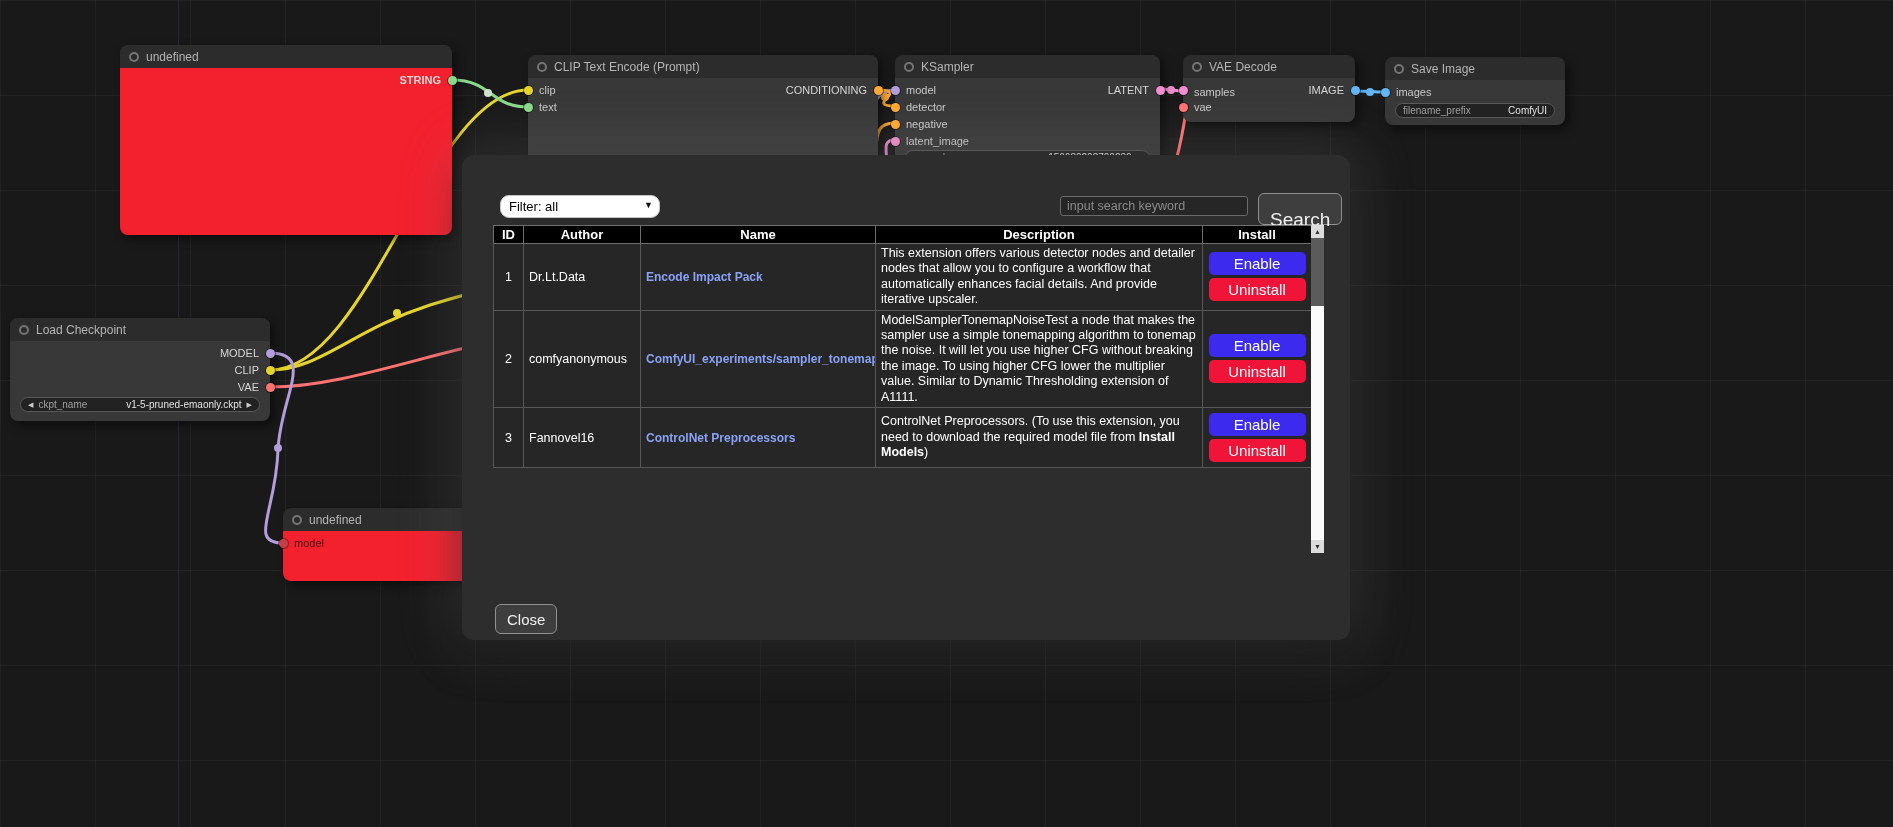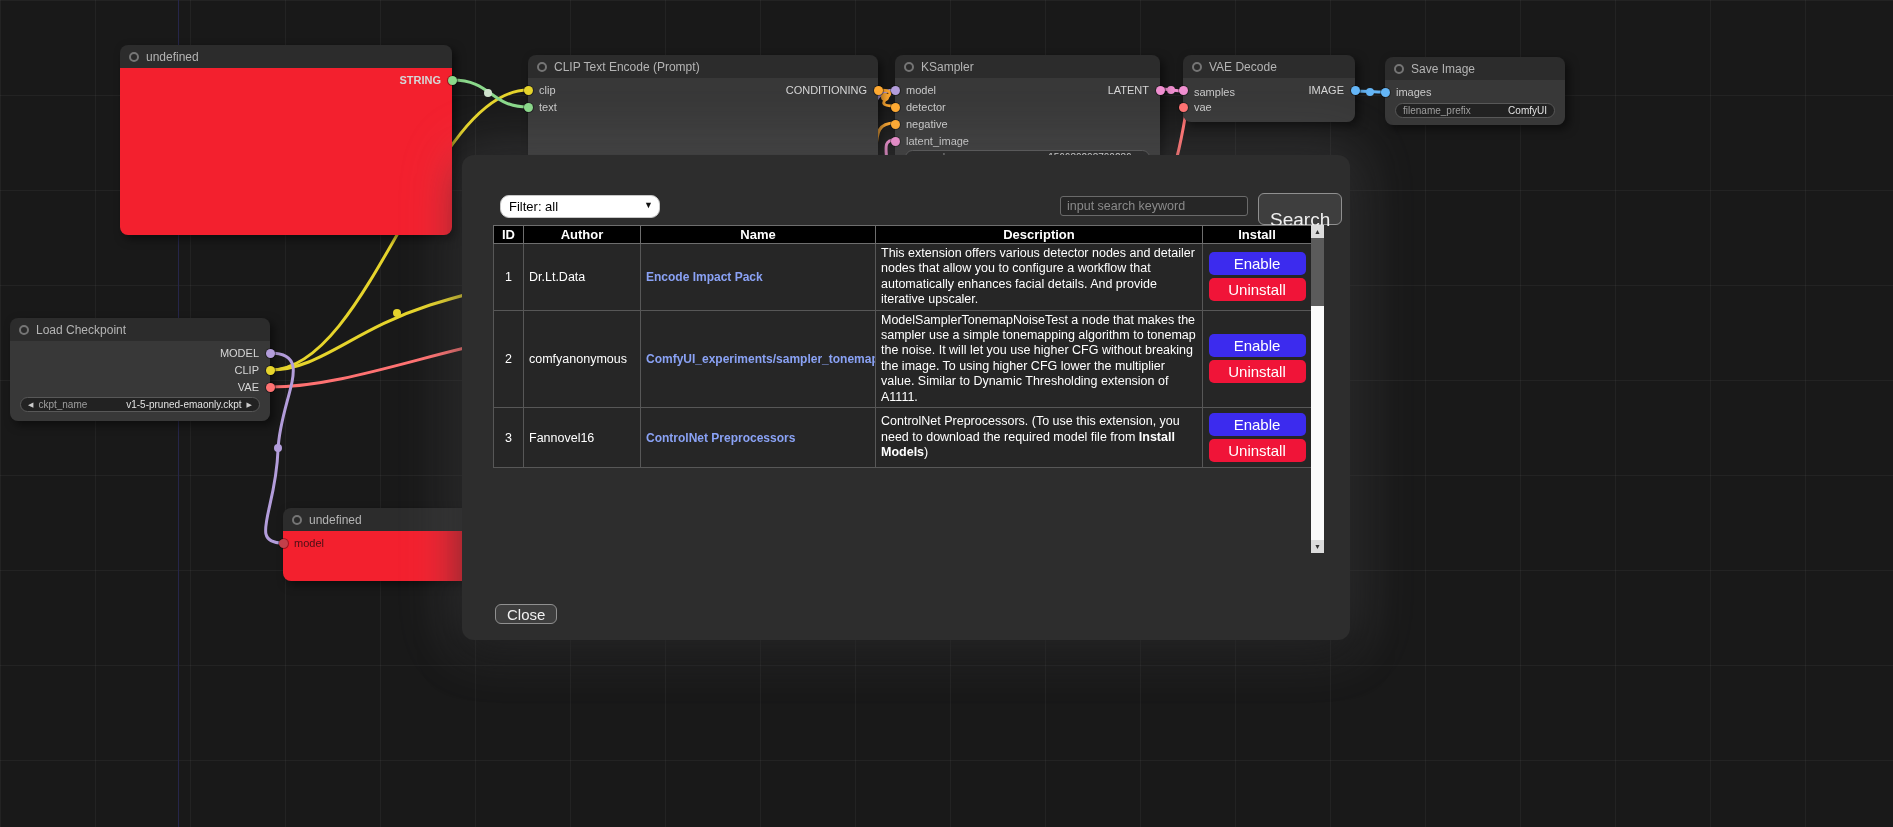--- a/index.html
+++ b/index.html
@@ -64,21 +64,21 @@
   td.c-name{white-space:nowrap;overflow:hidden;}
   td.c-name a{color:var(--c-link);font-weight:bold;text-decoration:none;font-size:12px;}
   td.c-desc{font-size:12.3px;line-height:15.4px;padding:1px 5px;}
   td.c-install{text-align:center;padding:3px 0;}
   .btn-en,.btn-un{display:block;width:97px;height:23px;margin:3px auto;border:none;border-radius:5px;color:#fff;font-size:15px;line-height:22px;padding:0;}
   .btn-en{background:var(--c-enable);} .btn-un{background:var(--c-uninstall);}
   .vscroll{position:absolute;left:849px;top:70px;width:13px;height:328px;background:#fbfbfb;}
   .sbtn{position:absolute;left:0;width:13px;height:13px;background:#dcdcdc;color:#333;font-size:7px;line-height:13px;text-align:center;}
   .sbtn.up{top:0;} .sbtn.down{bottom:0;}
   .sthumb{position:absolute;left:0;top:13px;width:13px;height:68px;background:#5b5b5b;}
-  .btn-close{position:absolute;left:33px;top:449px;height:20px;padding:0 11px;background:#3e3e3e;border:1px solid #909090;border-radius:6px;color:#f0f0f0;font-size:15px;}
+  .btn-close{position:absolute;left:33px;top:449px;height:30px;padding:0 11px;background:#3e3e3e;border:1px solid #909090;border-radius:6px;color:#f0f0f0;font-size:15px;}
 </style>
 </head>
 <body>
 
 <div class="axis"></div>
 
 <svg id="wires" width="1893" height="827" viewBox="0 0 1893 827">
   <path class="w clip" d="M270,370 C320,370 352,330 430,305 C505,282 560,272 640,268"></path>
   <path class="w clip" d="M270,370 C370,370 430,90 528,90"></path>
   <path class="w vae" d="M270,387 C340,387 420,356 500,340 C640,312 900,308 1050,290 C1160,272 1178,160 1186,112"></path>

